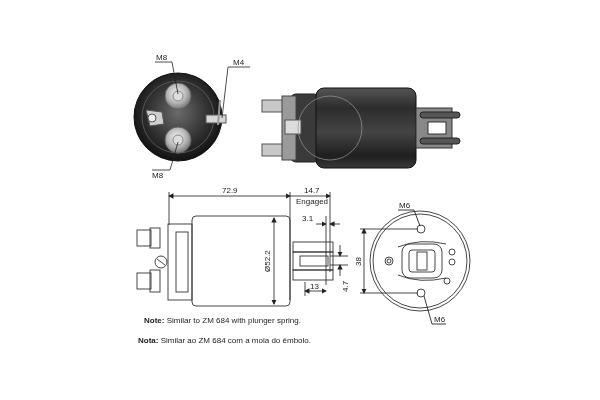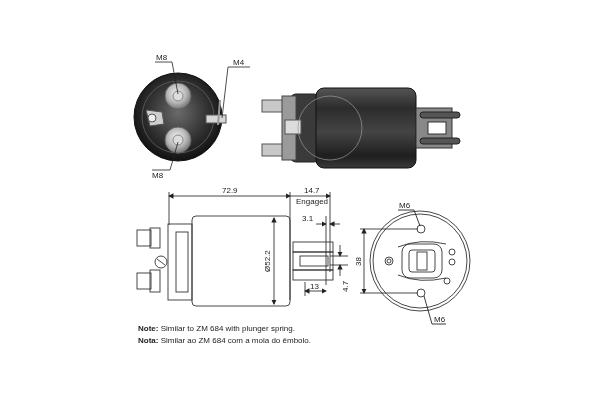--- a/index.html
+++ b/index.html
@@ -159,20 +159,20 @@
     <line x1="424" y1="296" x2="432" y2="324" stroke="#222"></line>
     <line x1="432" y1="324" x2="446" y2="324" stroke="#222"></line>
   </g>
   <g>
     <text class="lbl" x="399" y="208">M6</text>
     <text class="lbl" x="434" y="322">M6</text>
     <text class="lbl" x="0" y="0" transform="translate(361,266) rotate(-90)">38</text>
   </g>
 </svg>
 
-<div class="note" style="top:324px;">
+<div class="note" style="top:316px;margin-left:6px;">
   <b>Note:</b>
   <span>Similar to ZM 684 with plunger spring.</span>
 </div>
 <div class="note" style="top:336px;">
   <b>Nota:</b>
   <span>Similar ao ZM 684 com a mola do êmbolo.</span>
 </div>
 
 </body></html>

